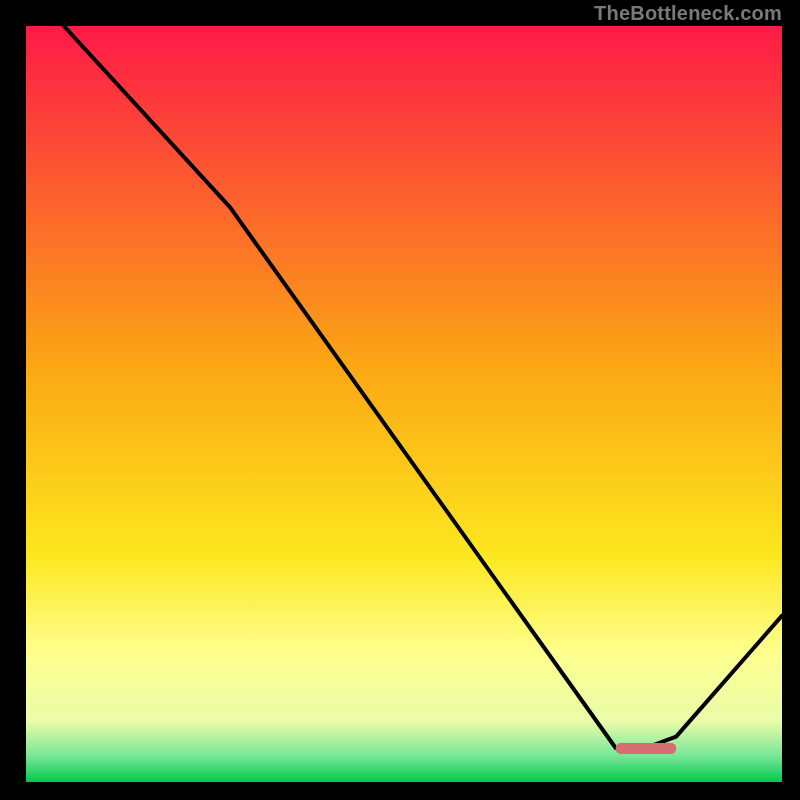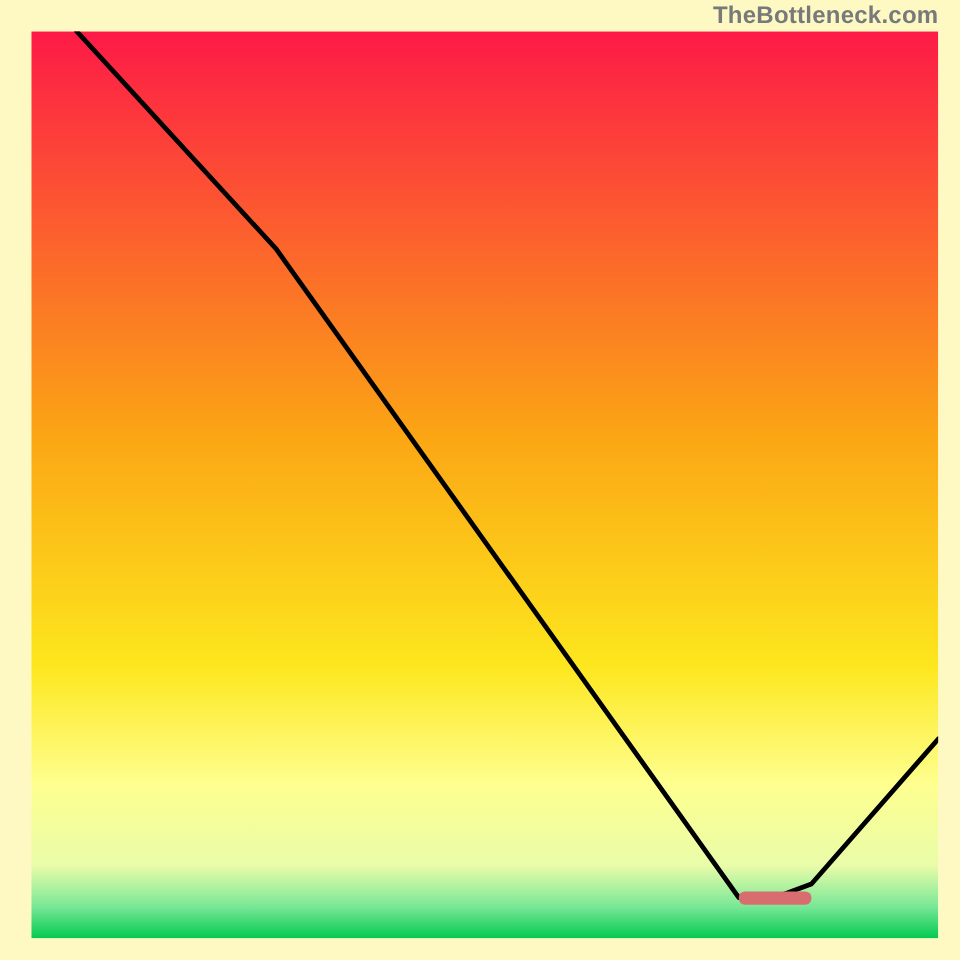--- a/index.html
+++ b/index.html
@@ -1,21 +1,21 @@
 <!DOCTYPE html>
 <html><head>
 <meta charset="utf-8">
 <style>
   * { margin: 0; padding: 0; box-sizing: border-box; }
   html, body { width: 800px; height: 800px; overflow: hidden; background: #fff; }
   .stage {
     position: relative;
     width: 800px;
     height: 800px;
-    background: #fef9c3;
+    background: #000000;
   }
   .attribution {
     position: absolute;
     top: 2px;
     right: 18px;
     font-family: Arial, Helvetica, sans-serif;
     font-size: 20px;
     font-weight: 600;
     color: #77797a;
     letter-spacing: 0.2px;

